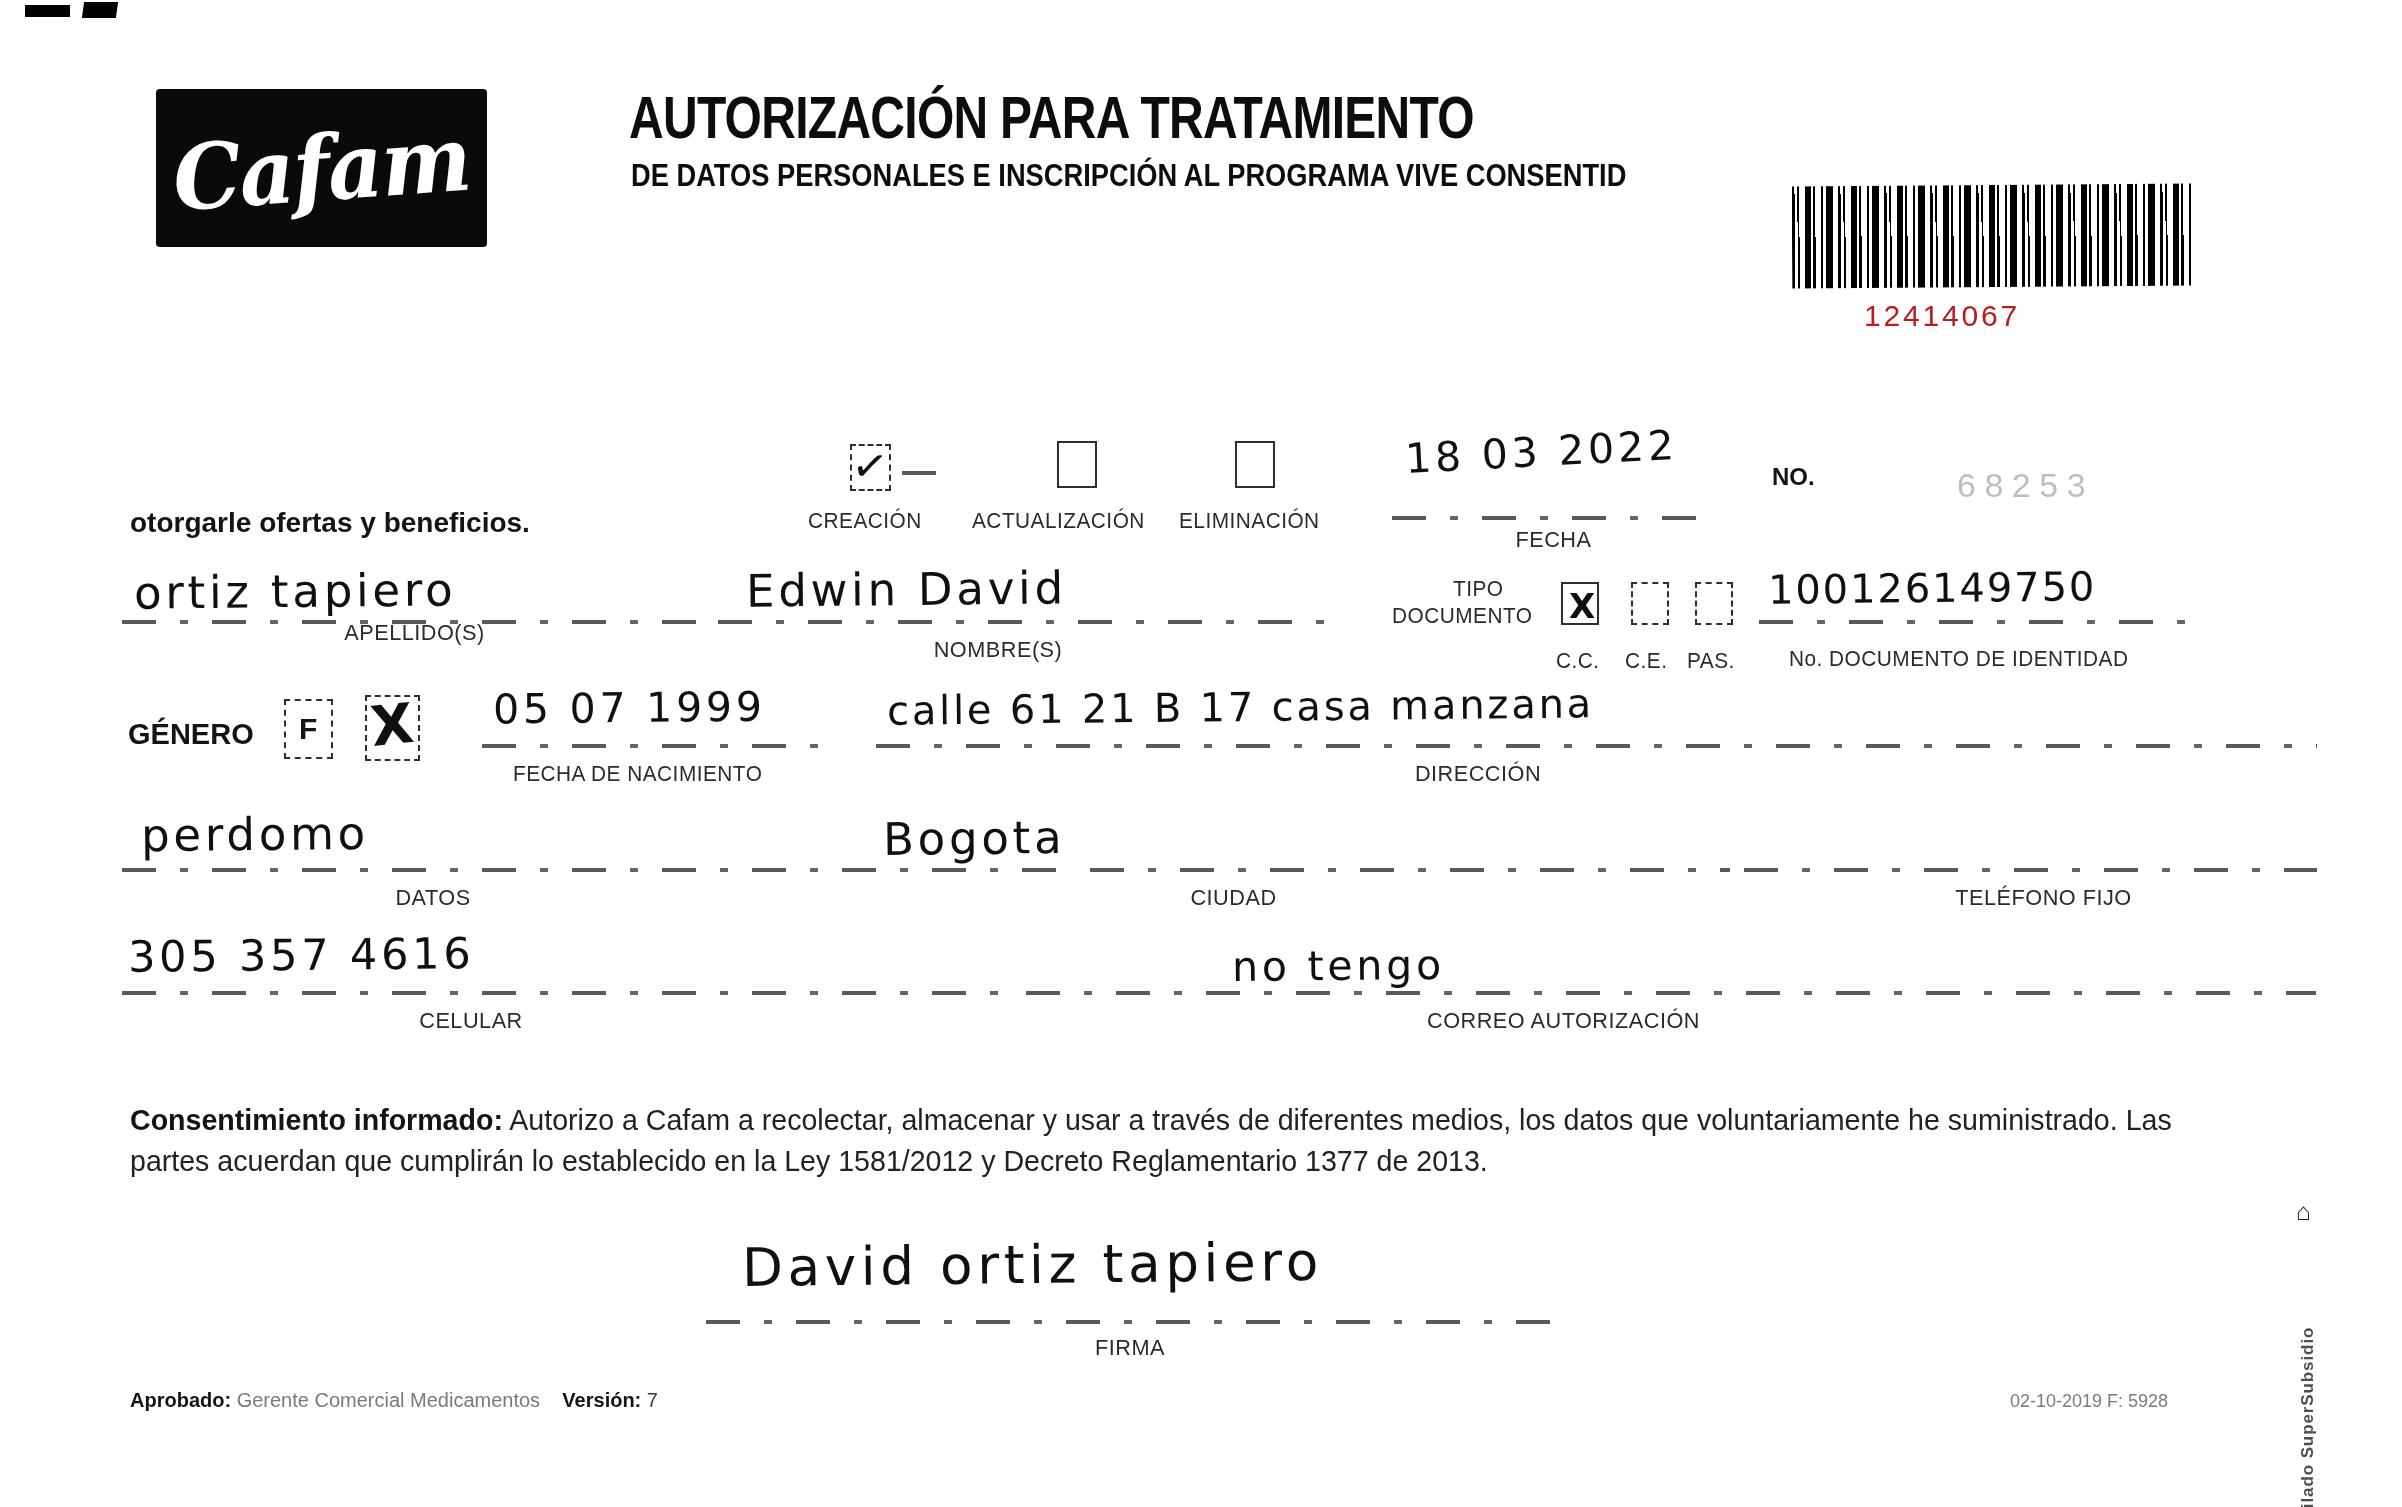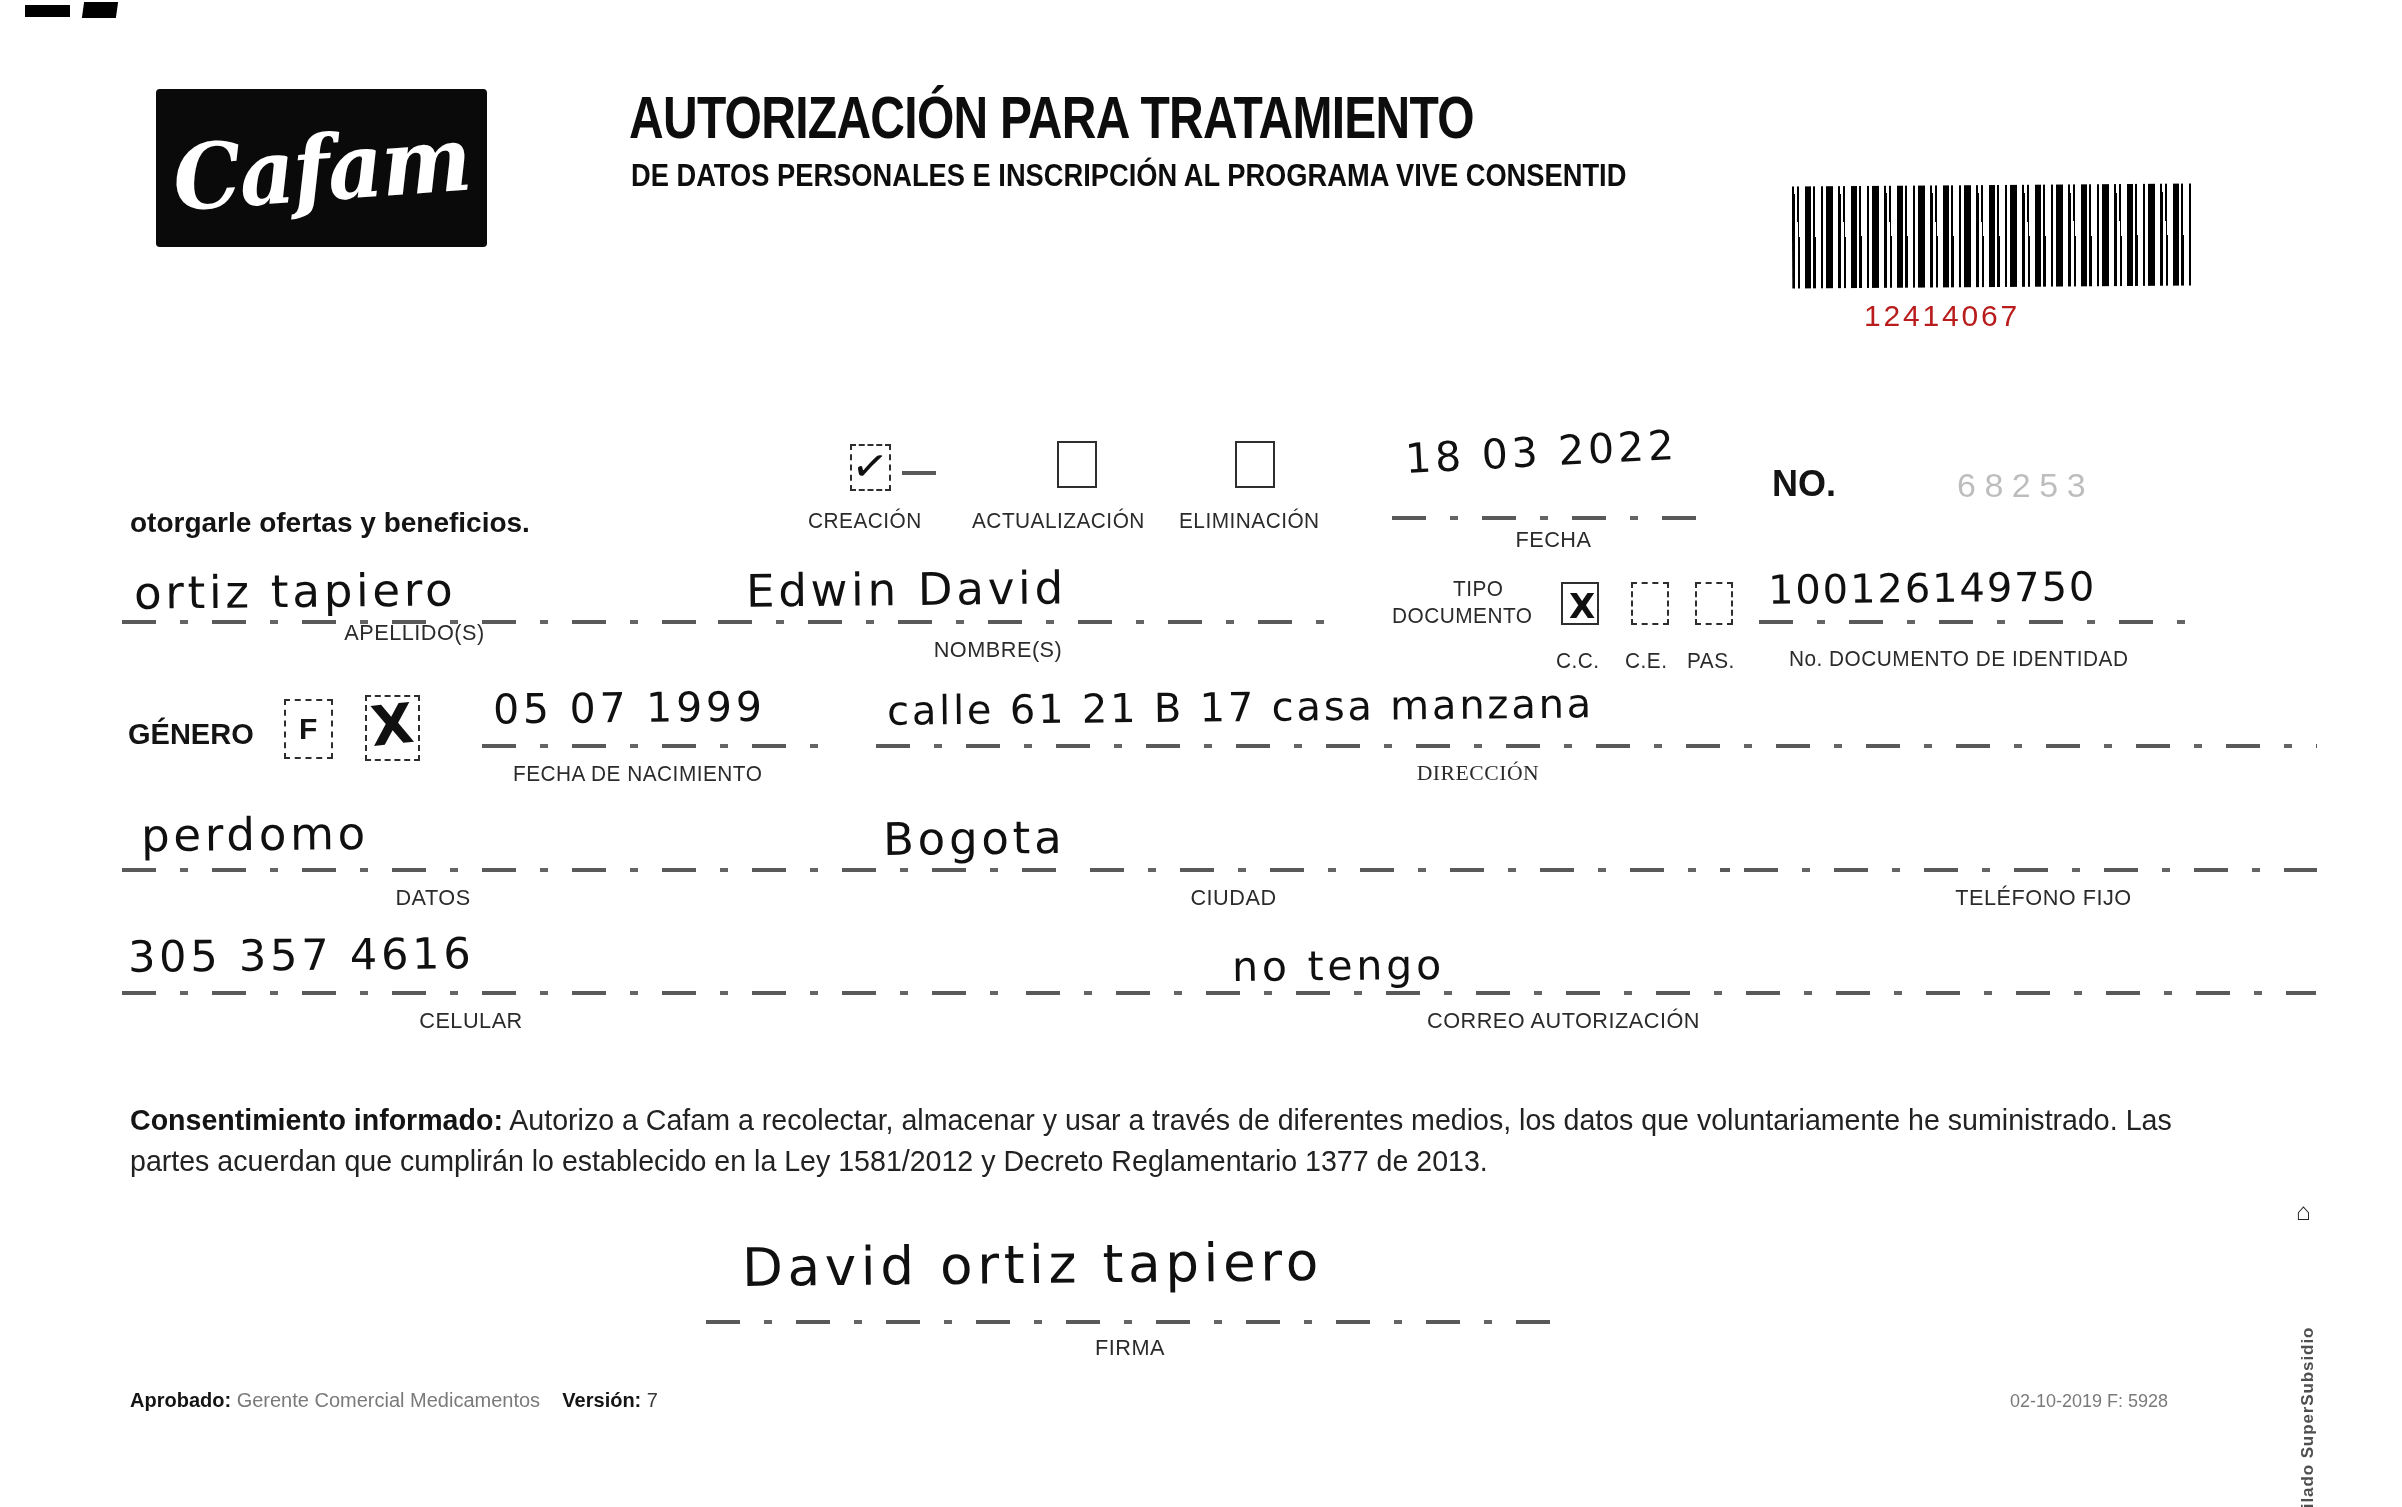--- a/index.html
+++ b/index.html
@@ -88,21 +88,21 @@
 
   <div class="abs box" style="left:1057px;top:441px;width:40px;height:47px;"></div>
   <div class="abs lbl" style="left:972px;top:508px;">ACTUALIZACIÓN</div>
 
   <div class="abs box" style="left:1235px;top:441px;width:40px;height:47px;"></div>
   <div class="abs lbl" style="left:1179px;top:508px;">ELIMINACIÓN</div>
 
   <div class="abs hw" style="left:1405px;top:428px;font-size:41px;transform:rotate(-3deg);">18  03  2022</div>
   <div class="abs dash" style="left:1392px;top:516px;width:311px;"></div>
   <div class="abs lbl center" style="left:1469px;top:527px;width:169px;">FECHA</div>
-  <div class="abs boldtxt" style="left:1772px;top:463px;font-size:36px;">NO.</div>
+  <div class="abs boldtxt" style="left:1772px;top:463px;font-size:24px;">NO.</div>
   <div class="abs faint" style="left:1957px;top:466px;font-size:34px;">68253</div>
 
   <div class="abs hw" style="left:134px;top:565px;font-size:45px;">ortiz tapiero</div>
   <div class="abs dash" style="left:122px;top:620px;width:579px;"></div>
   <div class="abs lbl center" style="left:311px;top:620px;width:207px;">APELLIDO(S)</div>
 
   <div class="abs hw" style="left:746px;top:563px;font-size:45px;">Edwin David</div>
   <div class="abs dash" style="left:718px;top:620px;width:621px;"></div>
   <div class="abs lbl center" style="left:904px;top:637px;width:188px;">NOMBRE(S)</div>
 
@@ -126,21 +126,21 @@
   <div class="abs boldtxt" style="left:299px;top:712px;font-size:30px;">F</div>
   <div class="abs box dashed" style="left:365px;top:695px;width:55px;height:66px;"></div>
   <div class="abs mark" style="left:371px;top:693px;font-size:55px;font-weight:bold;transform:rotate(-6deg);">X</div>
 
   <div class="abs hw" style="left:493px;top:684px;font-size:41px;">05  07  1999</div>
   <div class="abs dash" style="left:482px;top:744px;width:339px;"></div>
   <div class="abs lbl" style="left:513px;top:761px;">FECHA DE NACIMIENTO</div>
 
   <div class="abs hw" style="left:887px;top:684px;font-size:40px;letter-spacing:2.8px;">calle 61 21 B 17 casa manzana</div>
   <div class="abs dash" style="left:876px;top:744px;width:1441px;"></div>
-  <div class="abs lbl center" style="left:1384px;top:761px;width:188px;font-family:Liberation Serif, serif;">DIRECCIÓN</div>
+  <div class="abs lbl center" style="left:1384px;top:761px;width:188px;">DIRECCIÓN</div>
 
   <div class="abs hw" style="left:141px;top:808px;font-size:45px;">perdomo</div>
   <div class="abs dash" style="left:122px;top:868px;width:956px;"></div>
   <div class="abs lbl center" style="left:339px;top:885px;width:188px;">DATOS</div>
 
   <div class="abs hw" style="left:883px;top:812px;font-size:45px;">Bogota</div>
   <div class="abs dash" style="left:1090px;top:868px;width:640px;"></div>
   <div class="abs lbl center" style="left:1149px;top:885px;width:169px;">CIUDAD</div>
 
   <div class="abs dash" style="left:1744px;top:868px;width:573px;"></div>

